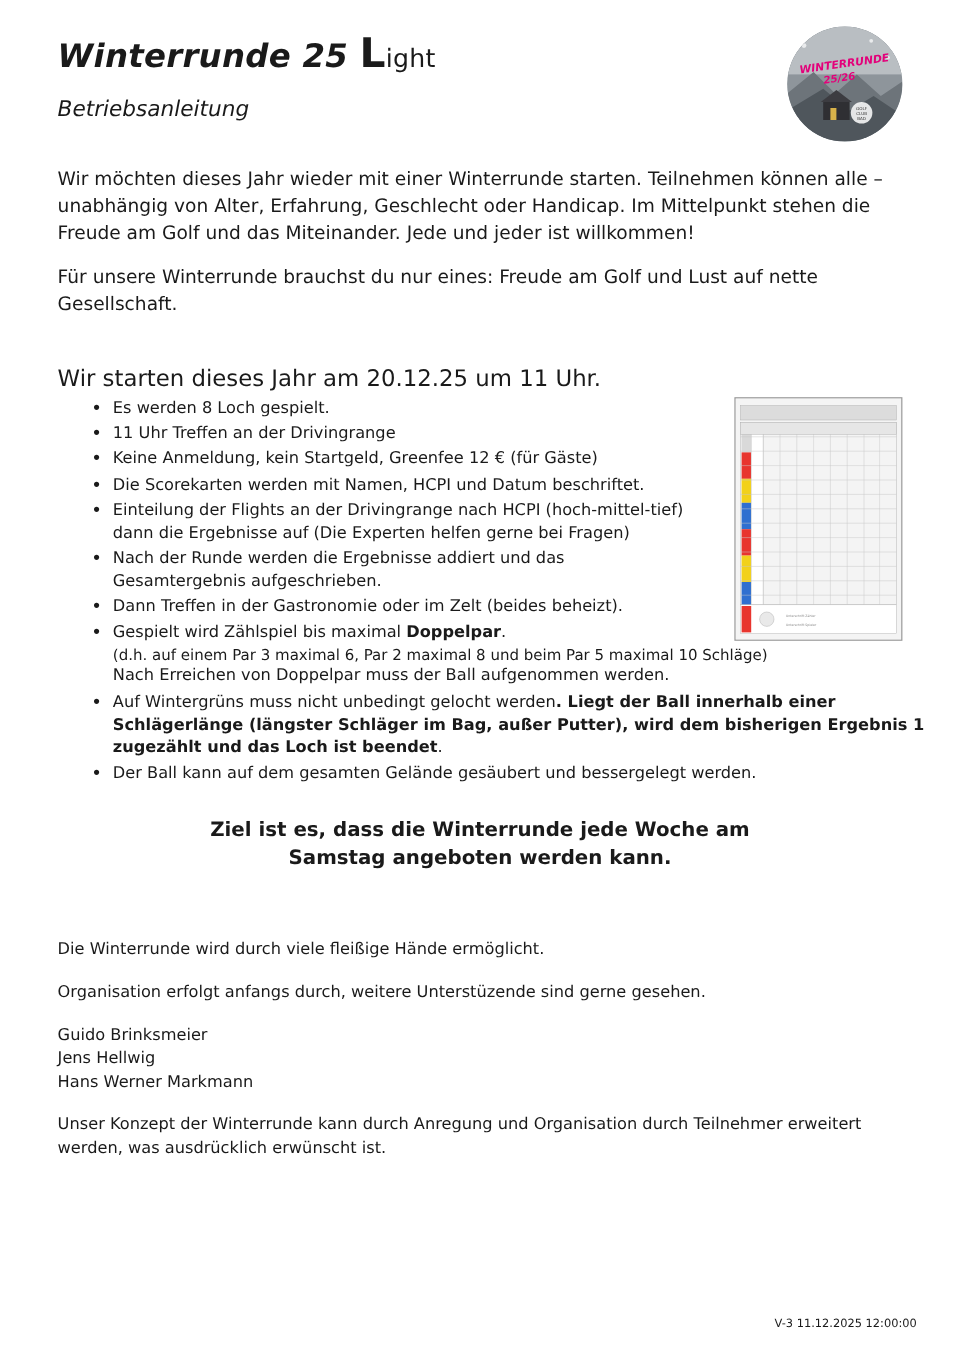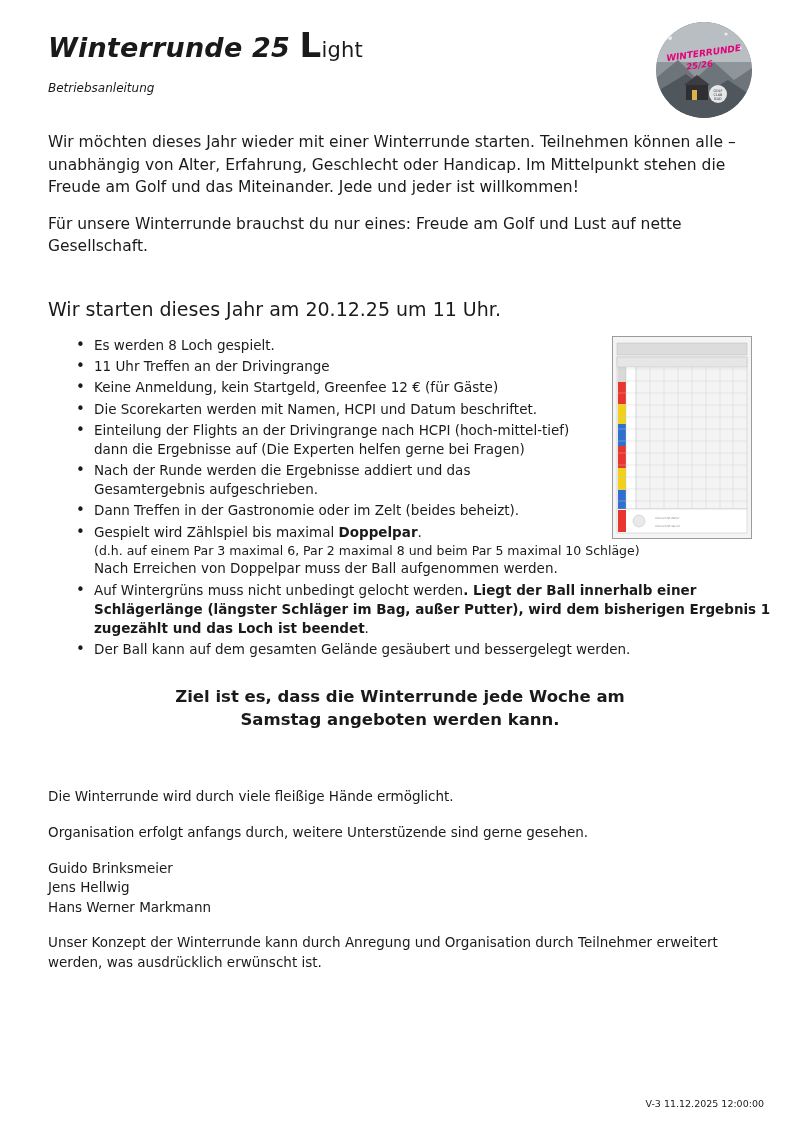--- a/index.html
+++ b/index.html
@@ -40,21 +40,21 @@
     font-size: 34px;
     font-weight: bold;
     font-style: normal;
   }
   .title .light-rest {
     font-size: 21px;
     font-style: normal;
     font-weight: normal;
   }
   .subtitle {
-    font-size: 12px;
+    font-size: 18px;
     font-style: italic;
     margin-top: 16px;
     margin-bottom: 12px;
   }
 
   
   .logo {
     position: absolute;
     top: 22px;
     right: 48px;
@@ -72,21 +72,21 @@
   }
   p.para {
     font-size: 15.5px;
     line-height: 1.45;
     margin: 0 0 14px 0;
   }
   .intro-block { margin-top: 36px; }
 
   .start-line {
     font-size: 19px;
-    margin: 40px 0 14px 0;
+    margin: 40px 0 2px 0;
     line-height: 1.3;
   }
 
   
   ul.bullets {
     margin: 0;
     padding-left: 28px;
     list-style: none;
   }
   ul.bullets > li {

